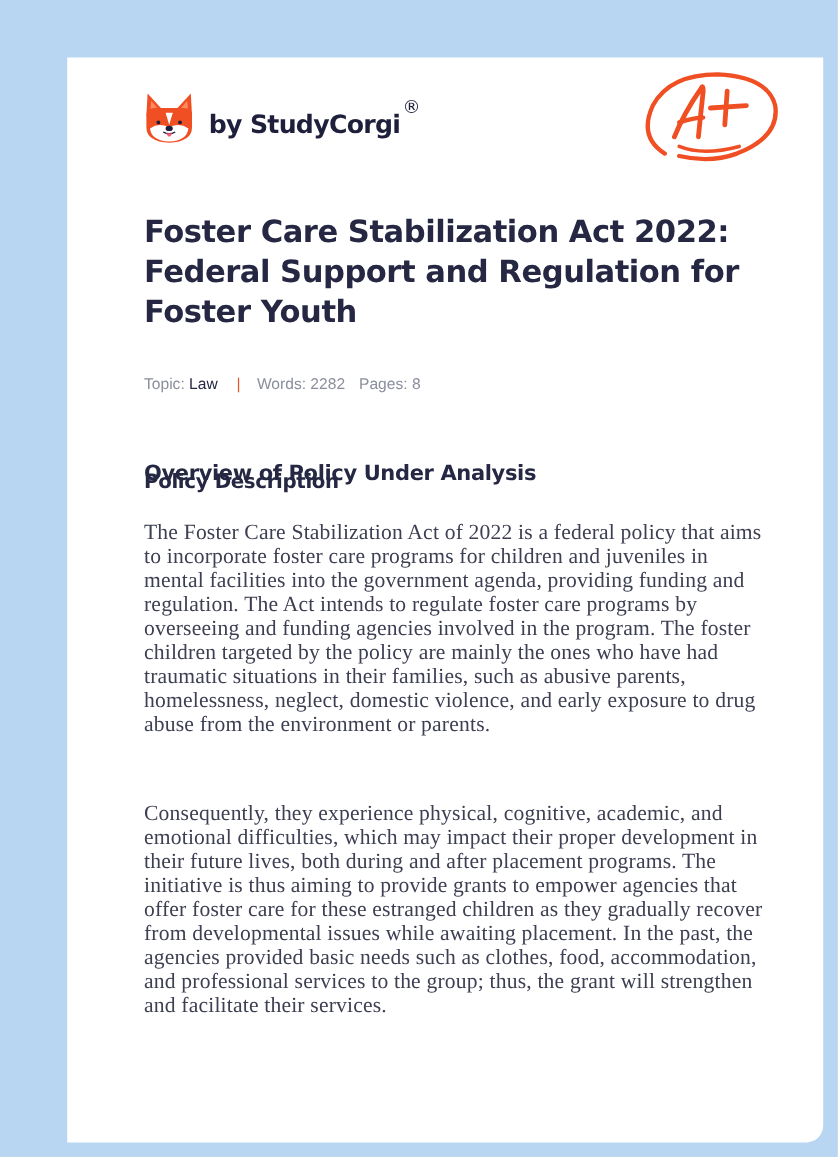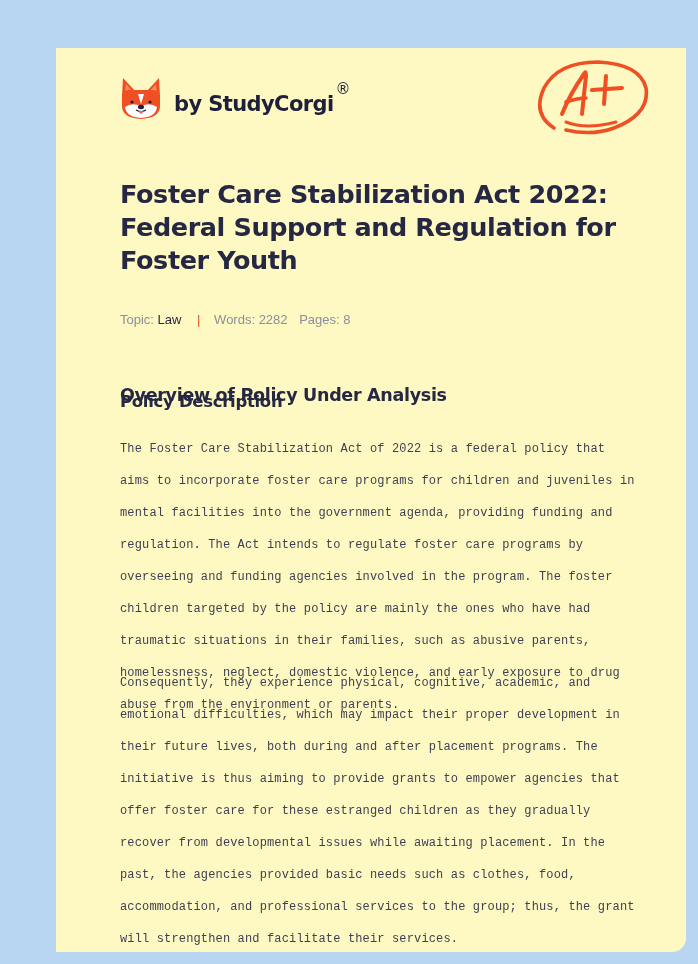--- a/index.html
+++ b/index.html
@@ -12,21 +12,21 @@
     body {
       position: relative;
       font-family: "Liberation Sans", sans-serif;
     }
     .card {
       position: absolute;
       left: 56px;
       top: 48px;
       width: 630px;
       height: 904px;
-      background: #fef9c3;
+      background: #ffffff;
       border-radius: 0 0 14px 0;
       overflow: hidden;
     }
     .brand {
       position: absolute;
       left: 64px;
       top: 26px;
       height: 50px;
       display: flex;
       align-items: center;
@@ -105,23 +105,23 @@
       font-weight: bold;
       font-size: 16.5px;
       color: #262843;
       letter-spacing: -0.3px;
       white-space: nowrap;
     }
     p.body {
       position: absolute;
       left: 64px;
       width: 520px;
-      font-family: Liberation Mono, monospace;
-      font-size: 12px;
-      line-height: 32px;
+      font-family: Liberation Serif, serif;
+      font-size: 18px;
+      line-height: 20px;
       color: #3d3f52;
       letter-spacing: 0.15px;
     }
   </style>
 </head>
 <body>
 
 <div class="card">
 
   <div class="brand">

